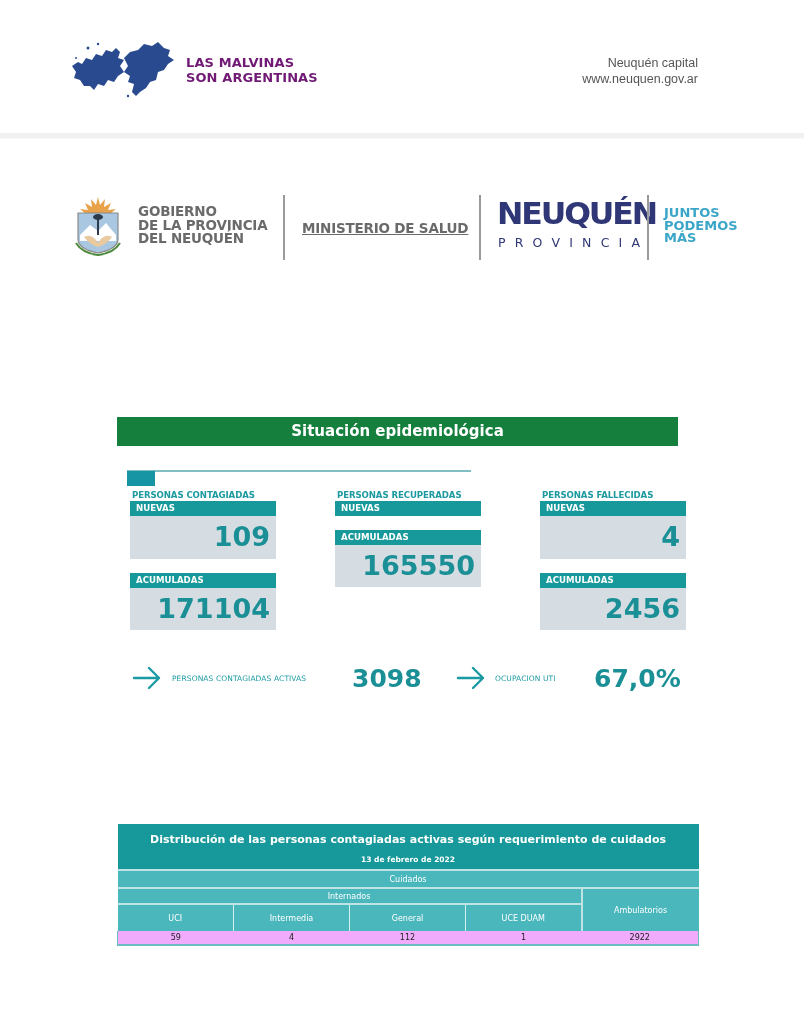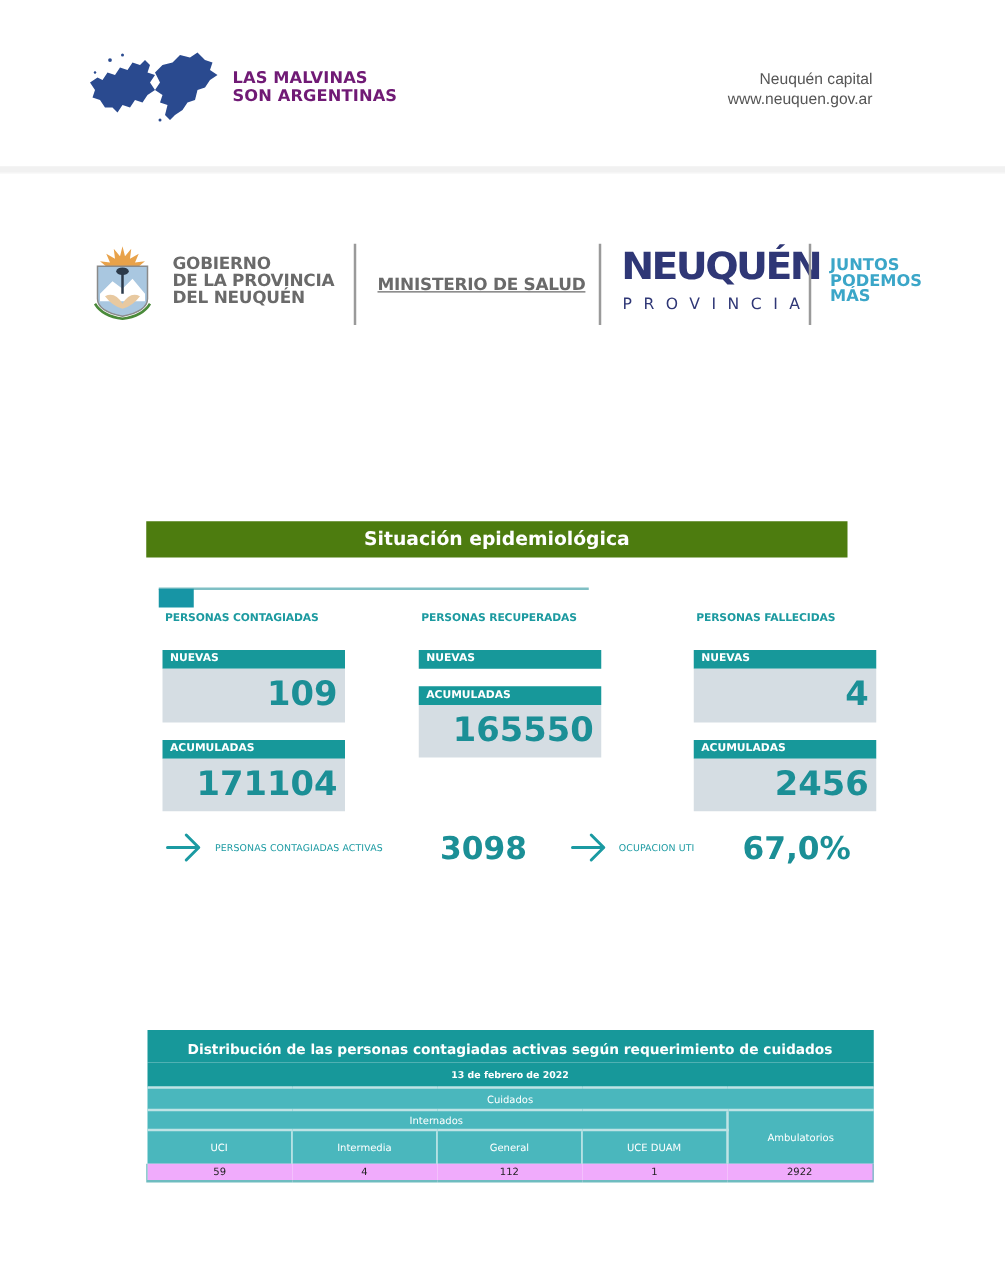--- a/index.html
+++ b/index.html
@@ -20,30 +20,30 @@
   .vsep { position: absolute; width: 2px; background: #9a9a9a; top: 10px; height: 65px; }
   .vsep.s1 { left: 283px; }
   .vsep.s2 { left: 479px; }
   .vsep.s3 { left: 647px; }
   .ministerio-text { position: absolute; left: 302px; top: 35px; font-weight: bold; font-size: 13.5px; color: #6a6a6a; letter-spacing: -0.2px; text-decoration: underline; }
   .neuquen-word { position: absolute; left: 497px; top: 14px; font-weight: bold; font-size: 30px; line-height: 30px; color: #2f3776; letter-spacing: -2px; transform: scaleX(1.05); transform-origin: left; }
   .provincia-word { position: absolute; left: 498px; top: 50px; font-size: 12.5px; color: #2f3776; letter-spacing: 9.2px; }
   .juntos-text { position: absolute; left: 664px; top: 22px; font-weight: bold; font-size: 13px; line-height: 12.5px; color: #3ba6c8; }
 
   
-  .section-banner { position: absolute; left: 117px; top: 417px; width: 561px; height: 29px; background: #4d7c0f; color: #fff; text-align: center; font-size: 15px; font-weight: bold; line-height: 29px; }
+  .section-banner { position: absolute; left: 117px; top: 417px; width: 561px; height: 29px; background: #15803d; color: #fff; text-align: center; font-size: 15px; font-weight: bold; line-height: 29px; }
   .deco-line { position: absolute; left: 127px; top: 470px; width: 344px; height: 2px; background: #7fbfc4; }
   .deco-square { position: absolute; left: 127px; top: 471px; width: 28px; height: 15px; background: #1795a5; }
 
   .stat-col { position: absolute; top: 489px; width: 146px; }
   .stat-col.c1 { left: 130px; }
   .stat-col.c2 { left: 335px; }
-  .stat-col.c3 { left: 555px; }
+  .stat-col.c3 { left: 540px; }
   .stat-title { font-size: 8.6px; font-weight: bold; color: #1c9aa0; height: 12px; line-height: 12px; letter-spacing: -0.1px; white-space: nowrap; margin-left: 2px; }
-  .stat-box { width: 146px; margin-top: 19px; }
+  .stat-box { width: 146px; }
   .stat-box .lbl { background: #17989a; color: #fff; font-size: 8.6px; font-weight: bold; height: 15px; line-height: 15px; padding-left: 6px; }
   .stat-box .val { background: #d5dde3; color: #1b8f96; font-weight: bold; font-size: 27px; text-align: right; padding-right: 6px; height: 42px; line-height: 42px; }
   .stat-box.acc { margin-top: 14px; }
   .stat-box.nuevas .val { height: 43px; }
 
   .kpi-row { position: absolute; left: 130px; top: 662px; width: 560px; height: 40px; }
   .kpi-arrow { position: absolute; top: 4px; width: 30px; height: 24px; }
   .kpi-label { position: absolute; top: 12px; font-size: 7.5px; font-weight: normal; color: #1b9aa2; letter-spacing: 0.1px; white-space: nowrap; }
   .kpi-value { position: absolute; top: 0; font-size: 25px; font-weight: bold; color: #1b8f96; line-height: 34px; }
 

